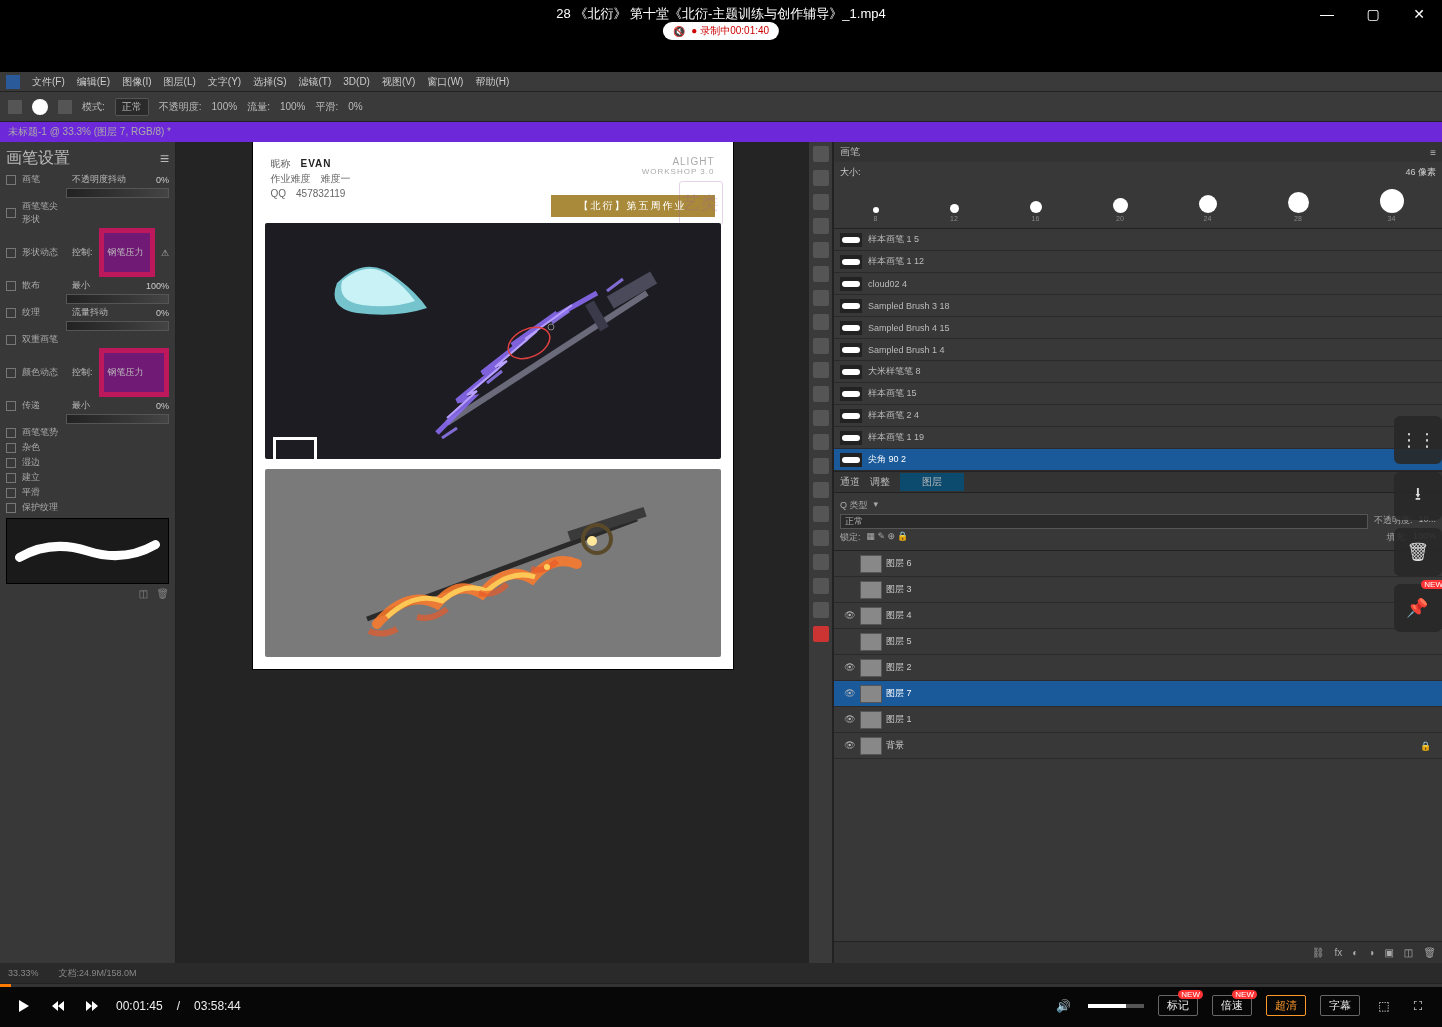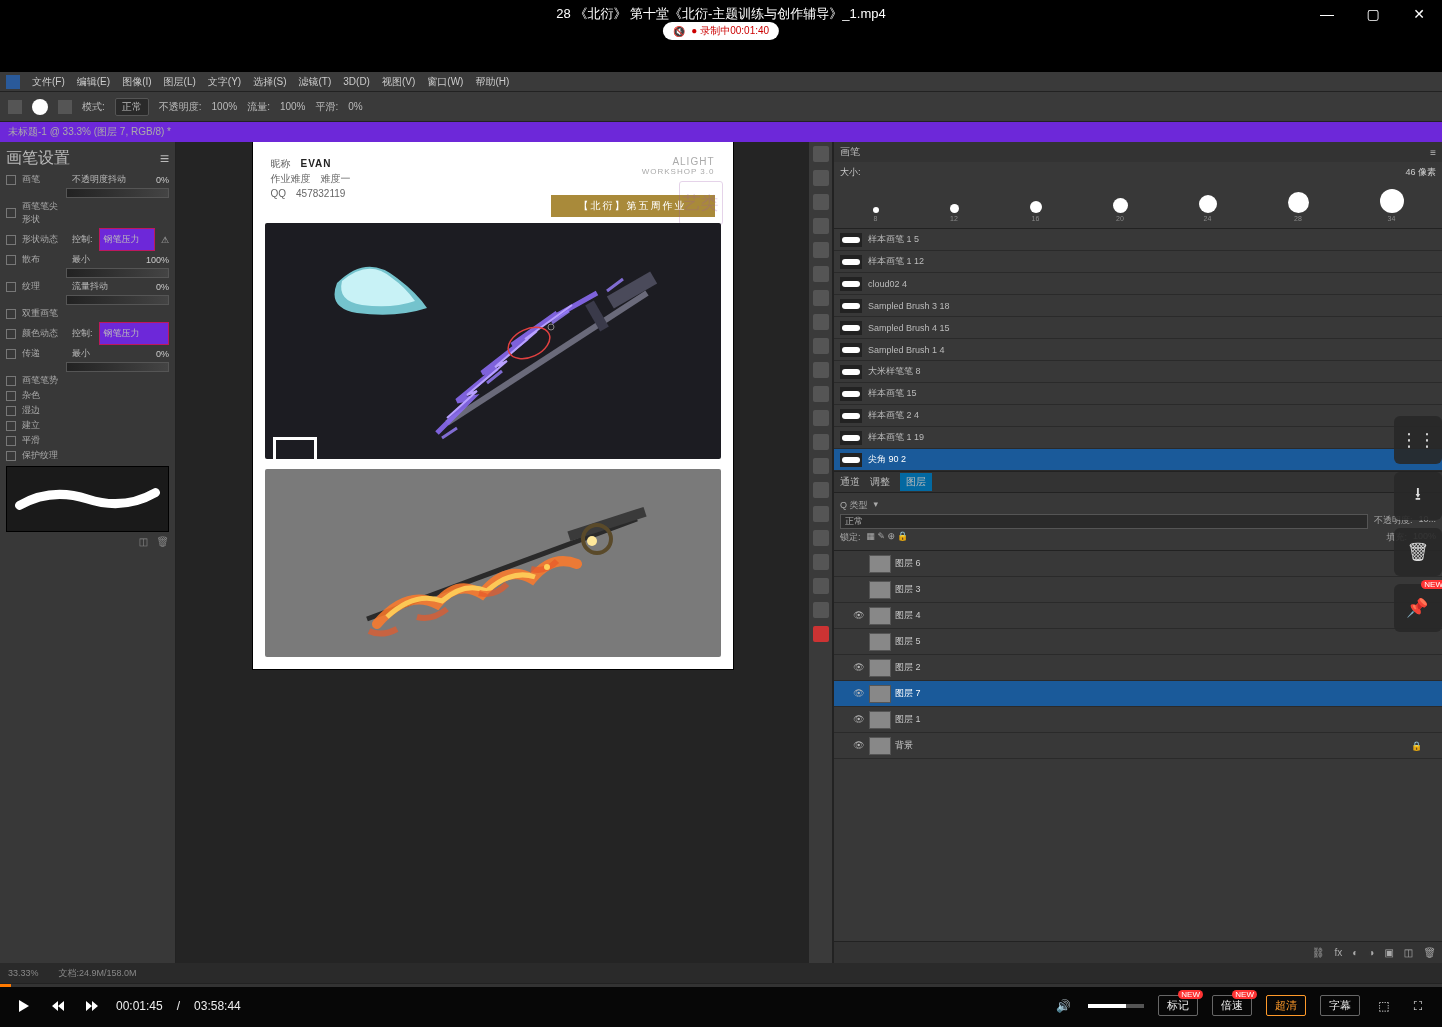--- a/index.html
+++ b/index.html
@@ -18,21 +18,21 @@
 .ps-tabs{height:20px;background:#6d28d9;display:flex;align-items:center;padding:0 8px;font-size:10px;color:#aaa}
 .ps-body{flex:1;display:flex;min-height:0}
 .ps-left{width:176px;background:#383838;display:flex;flex-direction:column;border-right:1px solid #222}
 .brush-settings{flex:0 0 auto;padding:6px;font-size:10px;color:#bbb}
 .bs-head{display:flex;justify-content:space-between;align-items:center;font-size:16px;margin-bottom:4px}
 .bs-row{display:flex;align-items:center;gap:6px;margin:2px 0;font-size:9px}
 .bs-row .lbl{width:44px;color:#aaa}
 .bs-row .bar{flex:1;height:10px;background:linear-gradient(to right,#222,#444);border:1px solid #555;position:relative}
 .bs-row .val{width:30px;text-align:right;color:#ccc}
 .bs-row .cb{width:10px;height:10px;border:1px solid #777}
-.bs-row .dd{flex:1;background:#6d28d9;border:1px solid #be185d;padding:4px 4px;font-size:9px}
+.bs-row .dd{flex:1;background:#701a75;border:5px solid #be185d;padding:13px 4px;font-size:9px}
 .brush-preview{height:66px;background:#1a1a1a;margin:4px 0;border:1px solid #000;position:relative;overflow:hidden}
 .brush-stroke{position:absolute;left:8px;right:8px;top:50%;transform:translateY(-50%);height:30px}
 .brush-stroke svg{width:100%;height:100%}
 .color-panel{flex:1;display:flex;flex-direction:column;min-height:0}
 .cp-head{height:18px;background:#333;font-size:10px;padding:2px 6px;color:#bbb}
 .cp-body{flex:1;display:flex;min-height:0}
 .cp-main{flex:1;background:linear-gradient(to bottom,rgba(0,0,0,0),#000),linear-gradient(to right,#fff,#f00);position:relative}
 .cp-main .pick{position:absolute;top:10px;right:36px;width:10px;height:10px;border:2px solid #fff;border-radius:50%}
 .cp-hue{width:16px;background:linear-gradient(to bottom,#f00,#ff0,#0f0,#0ff,#00f,#f0f,#f00)}
 .cp-val{width:16px;background:linear-gradient(to bottom,#f00,#800000,#000)}
@@ -62,21 +62,21 @@
 .brush-list{background:#383838;overflow:auto}
 .brush-item{height:22px;display:flex;align-items:center;padding:0 6px;gap:6px;font-size:9px;color:#bbb;border-bottom:1px solid #2a2a2a}
 .brush-item.sel{background:#1a5a9a;color:#fff}
 .brush-item .sw{width:22px;height:14px;background:#222;position:relative;overflow:hidden}
 .brush-item .sw::after{content:"";position:absolute;left:2px;right:2px;top:50%;transform:translateY(-50%);height:6px;background:#fff;border-radius:3px}
 .layers-head{height:22px;background:#333;display:flex;align-items:center;gap:10px;padding:0 6px;font-size:10px;color:#bbb;border-top:1px solid #222;border-bottom:1px solid #222}
 .layers-opts{padding:4px 6px;font-size:9px;color:#aaa;background:#383838;border-bottom:1px solid #222}
 .layers-opts .row{display:flex;align-items:flex-start;gap:6px;margin:2px 0}
 .layers-opts .dd{background:#2a2a2a;border:1px solid #555;padding:0 4px;flex:1}
 .layers-list{flex:1;overflow:auto;background:#383838}
-.layer{height:26px;display:flex;align-items:center;gap:4px;padding:0 19px;font-size:9px;color:#ccc;border-bottom:1px solid #2a2a2a}
+.layer{height:26px;display:flex;align-items:center;gap:4px;padding:0 10px;font-size:9px;color:#ccc;border-bottom:1px solid #2a2a2a}
 .layer .eye{width:12px;height:12px;color:#bbb}
 .layer .thumb{width:22px;height:18px;background:#888;border:1px solid #555}
 .layer.sel{background:#1a5a9a;color:#fff}
 .layers-foot{height:22px;background:#333;display:flex;align-items:center;justify-content:flex-end;gap:10px;padding:0 6px;font-size:10px;color:#aaa;border-top:1px solid #222}
 .ps-status{height:20px;background:#2a2a2a;font-size:9px;color:#888;display:flex;align-items:center;padding:0 8px;gap:20px}
 .float-tools{position:absolute;right:0;top:388px;width:48px;display:flex;flex-direction:column;gap:8px;z-index:10}
 .ft{width:48px;height:48px;background:rgba(40,40,40,.9);border-radius:6px;display:flex;align-items:center;justify-content:center;color:#ddd;font-size:18px;position:relative}
 .ft .badge{position:absolute;top:-4px;right:-4px;background:#f33;color:#fff;font-size:8px;padding:0 3px;border-radius:6px}
 .video-controls{height:44px;background:#070707;display:flex;align-items:center;padding:0 14px;gap:14px;color:#eee;font-size:12px;border-top:1px solid #222;position:relative}
 .video-controls .progress{position:absolute;top:0;left:0;right:0;height:3px;background:#333}
@@ -429,21 +429,21 @@
               </div>
               <div class="brush-item sel">
                 <div class="sw"></div>
                 <span>尖角 90 2</span>
               </div>
             </div>
 
           <div class="layers-head">
             <span>通道</span>
             <span>调整</span>
-            <span style="background:#0369a1;padding:2px 6px">图层</span>
+            <span style="background:#0c4a6e;padding:2px 22px">图层</span>
           </div>
           <div class="layers-opts">
             <div class="row">
                 <span>Q 类型</span>
                 <span>▾</span>
                 <span style="flex:1"></span>
               </div>
             <div class="row">
                 <div class="dd">正常</div>
                 <span>不透明度:</span>

